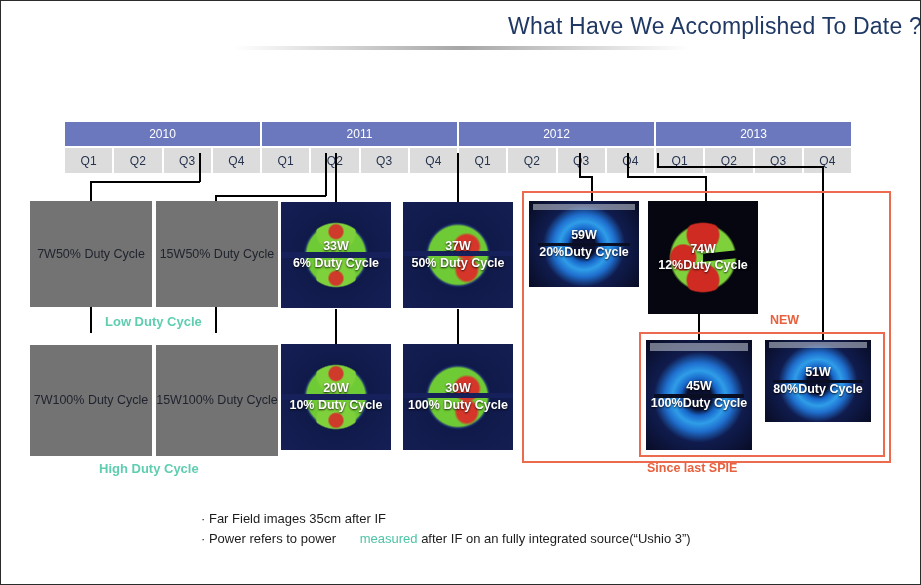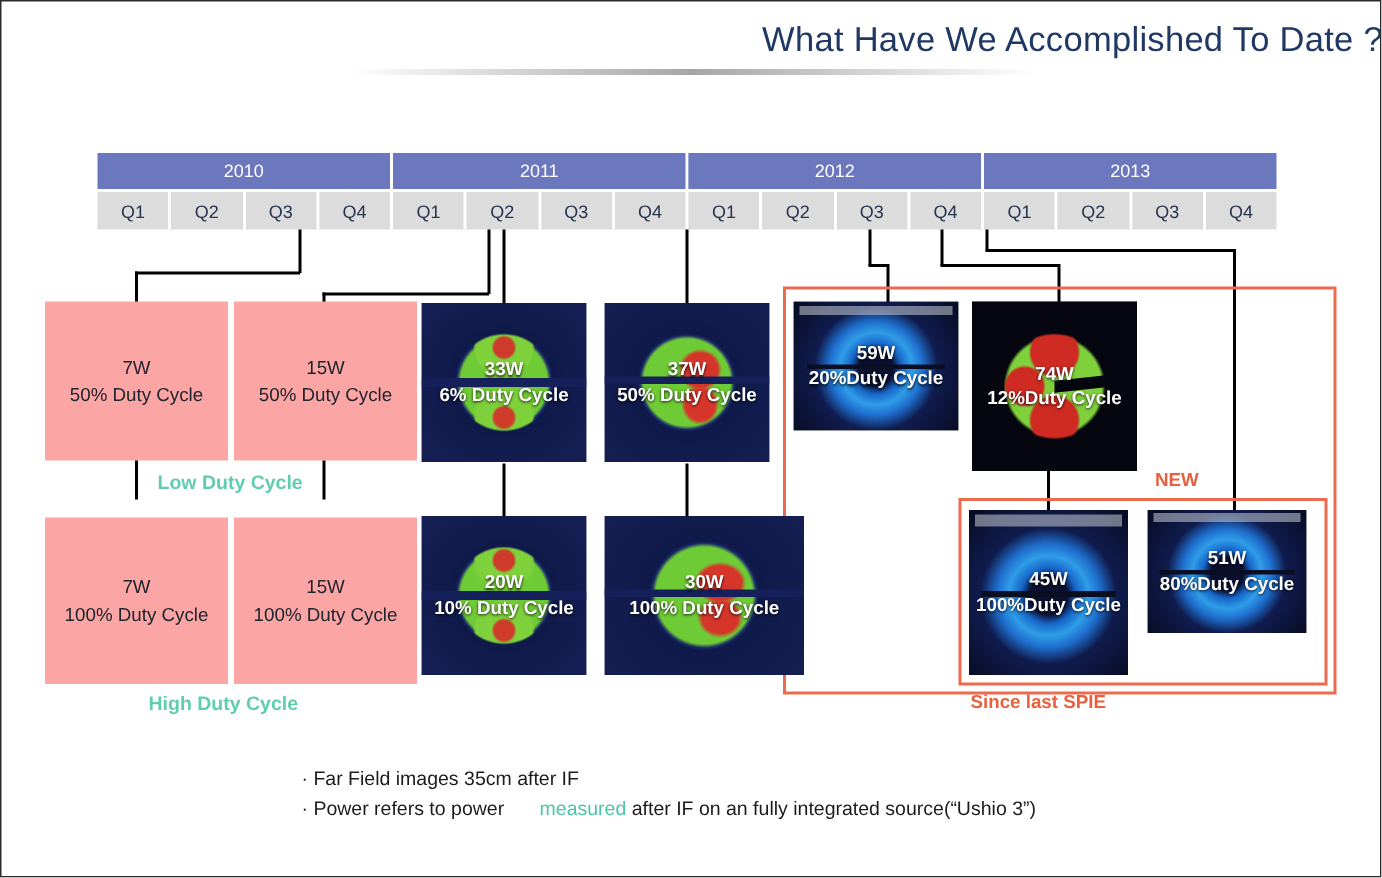--- a/index.html
+++ b/index.html
@@ -13,42 +13,42 @@
     position:absolute;left:0;top:12px;width:921px;text-align:right;
     font-size:23px;color:#1f3864;font-weight:400;letter-spacing:.2px;
   }
   #title-rule{
     position:absolute;left:233px;top:45px;width:455px;height:4px;
     background:linear-gradient(to right,rgba(190,190,190,0),rgba(150,150,150,.85),rgba(190,190,190,0));
     border-radius:2px;
   }
   
   #timeline{position:absolute;left:64px;top:101px;width:786px;}
-  .year-row{display:flex;height:24px;}
+  .year-row{display:flex;height:24px;margin-top:20px;}
   .year-cell{
     flex:1;background:#6b78bd;color:#ffffff;font-size:12px;
     display:flex;align-items:center;justify-content:center;
     border-right:2px solid #ffffff;box-sizing:border-box;
   }
   .year-cell:last-child{border-right:none;}
   .q-row{display:flex;height:25px;margin-top:2px;}
   .q-cell{
     flex:1;background:#dcdcdc;color:#27344f;font-size:12px;
     display:flex;align-items:center;justify-content:center;
     border-right:2px solid #ffffff;box-sizing:border-box;
   }
   .q-cell:last-child{border-right:none;}
   
   .conn{position:absolute;background:#000000;}
   .conn.v{width:1.6px;}
   .conn.h{height:1.6px;}
   
   .pbox{
-    position:absolute;background:#fca5a5;box-sizing:border-box;
-    display:flex;flex-direction:column;align-items:center;justify-content:center;
+    position:absolute;background:#737373;box-sizing:border-box;
+    display:flex;flex-direction:row;align-items:center;justify-content:center;
     color:#20242e;font-size:12.5px;line-height:1.45;
   }
   
   .tile{position:absolute;overflow:hidden;box-sizing:border-box;}
   .tile .art{position:absolute;inset:0;}
   .tile .cap{
     position:absolute;left:0;right:0;top:50%;transform:translateY(-50%);
     text-align:center;color:#ffffff;font-size:12.5px;font-weight:bold;
     line-height:1.35;text-shadow:0 1px 2px rgba(0,0,0,.85);
     z-index:4;padding:0 2px;box-sizing:border-box;
@@ -236,21 +236,21 @@
   </div>
 
   <div class="tile" style="left:280px;top:343px;width:110px;height:106px;">
     <div class="art art-green"></div>
     <div class="cap">
       <span class="w">20W</span>
       <span class="dc">10% Duty Cycle</span>
     </div>
   </div>
 
-  <div class="tile" style="left:402px;top:343px;width:133px;height:106px;">
+  <div class="tile" style="left:402px;top:343px;width:110px;height:106px;">
     <div class="art art-green2"></div>
     <div class="cap">
       <span class="w">30W</span>
       <span class="dc">100% Duty Cycle</span>
     </div>
   </div>
 
   <div class="tile" style="left:645px;top:339px;width:106px;height:110px;">
     <div class="art art-blue"></div>
     <div class="cap">

